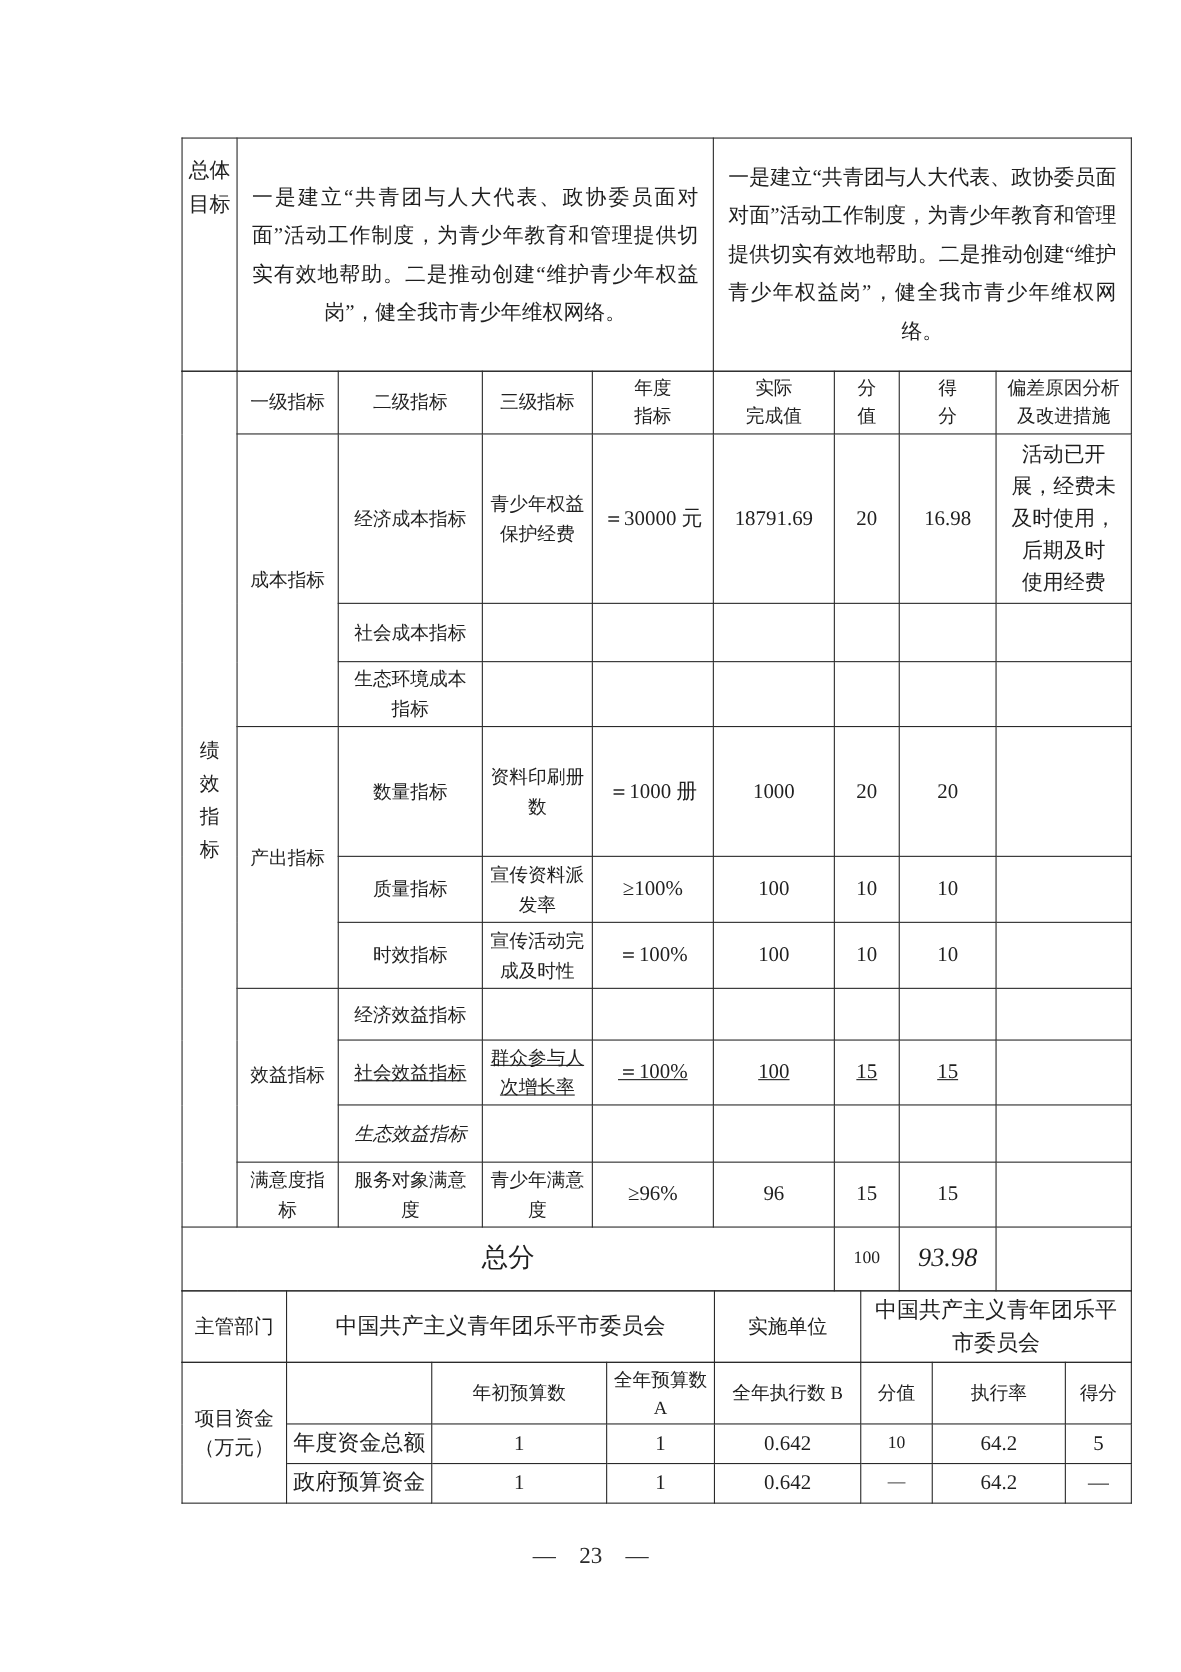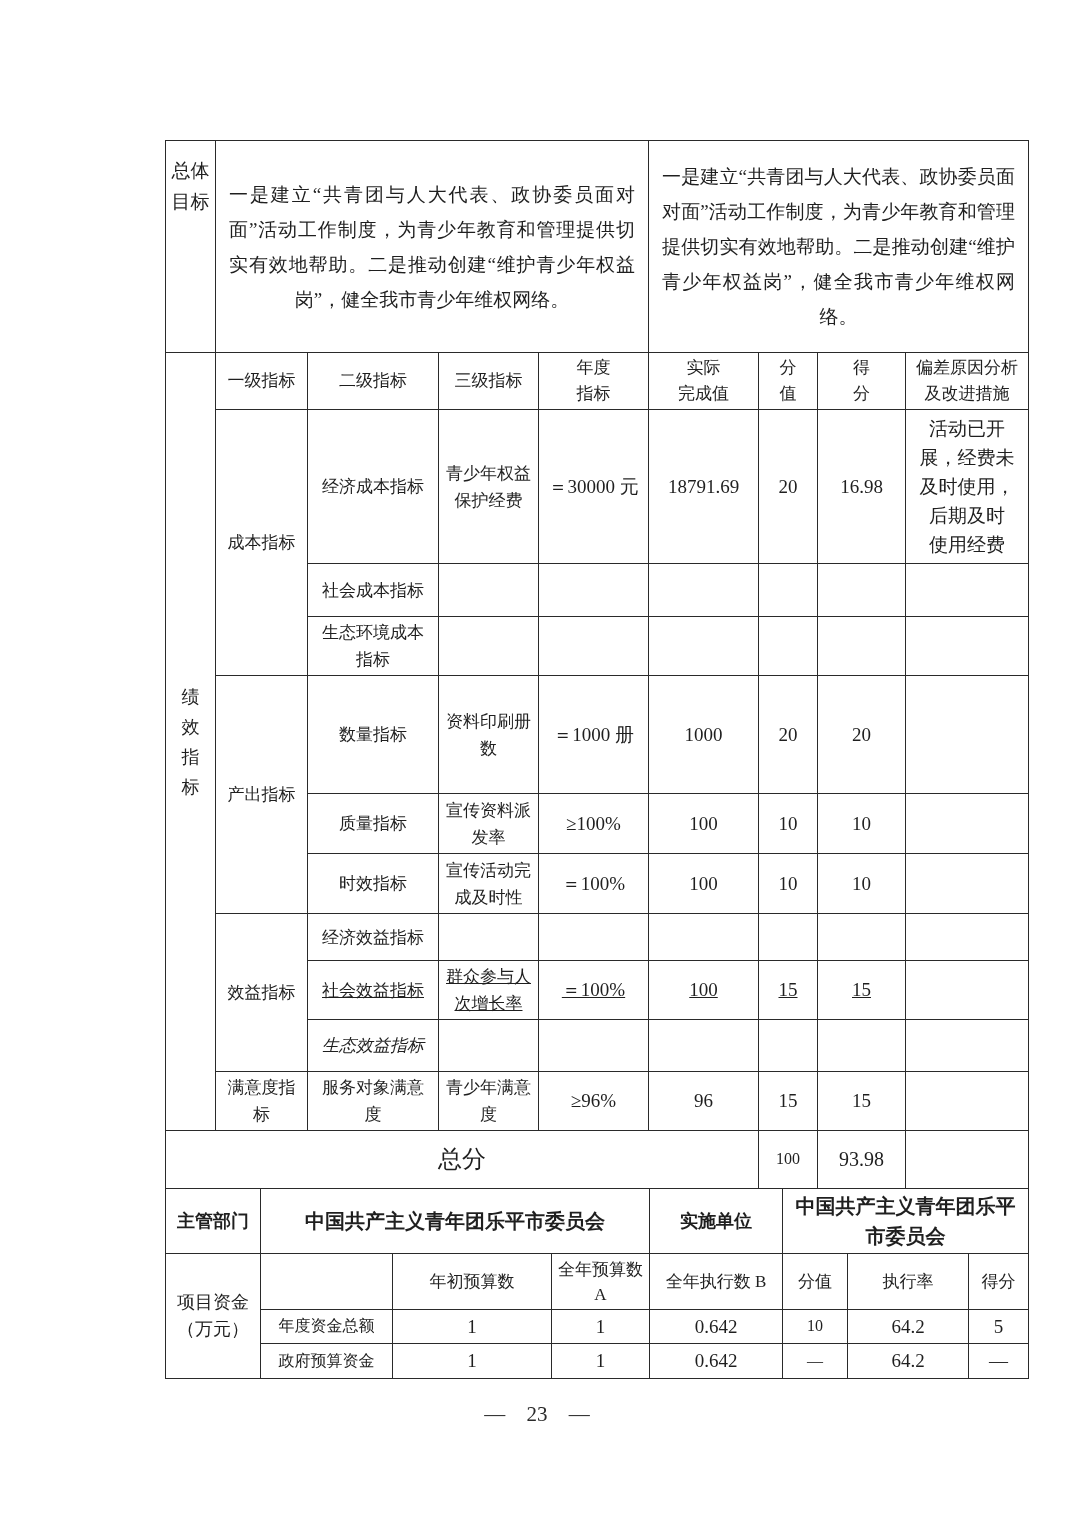--- a/index.html
+++ b/index.html
@@ -4,21 +4,21 @@
 <style>
   html,body{margin:0;padding:0;}
   body{
     width:1074px;height:1520px;
     background:#ffffff;
     position:relative;
     overflow:hidden;
     font-family:"Liberation Serif","DejaVu Serif",serif;
     color:#1f1f1f;
   }
-  .sheet{position:absolute;left:165px;top:140px;width:863px;}
+  .sheet{position:absolute;left:165px;top:125px;width:863px;}
   table{border-collapse:collapse;table-layout:fixed;width:863px;}
   table + table{margin-top:-1px;}
   td{
     border:1px solid #2a2a2a;
     text-align:center;
     vertical-align:middle;
     white-space:pre-line;
     font-size:18px;
     line-height:1.55;
     padding:2px 4px;
@@ -47,30 +47,30 @@
   .r-ben3{height:52px;font-style:italic;}
   .r-sat{height:55px;}
   .r-total{height:58px;}
   .side-label{font-size:18px;line-height:30px;}
   .hcell{font-size:17px;line-height:26px;}
   .lvl{font-size:17px;line-height:27px;}
   .val{font-size:19px;}
   .weight{font-size:16px;}
   .deviation{font-size:19px;line-height:29px;padding:4px 6px;}
   .total-label{font-size:24px;}
-  .total-score{font-size:20px;}
+  .total-score{font-size:24px;font-style:italic;}
   
   .r-name{height:42px;}
-  .r-dept{height:47px;font-weight:bold;}
+  .r-dept{height:47px;}
   .r-fhead{height:56px;}
   .r-fund{height:30px;}
   .plabel{font-size:18px;line-height:27px;}
   .pvalue{font-size:20px;line-height:30px;}
   .fhead{font-size:17px;line-height:25px;}
-  .flabel{font-size:16px;}
+  .flabel{font-size:20px;}
   
   .footer{
     position:absolute;left:0;top:1402px;width:1074px;
     text-align:center;font-size:21px;color:#2a2a2a;
     word-spacing:16px;white-space:pre;
   }
 </style>
 </head>
 <body>
 

